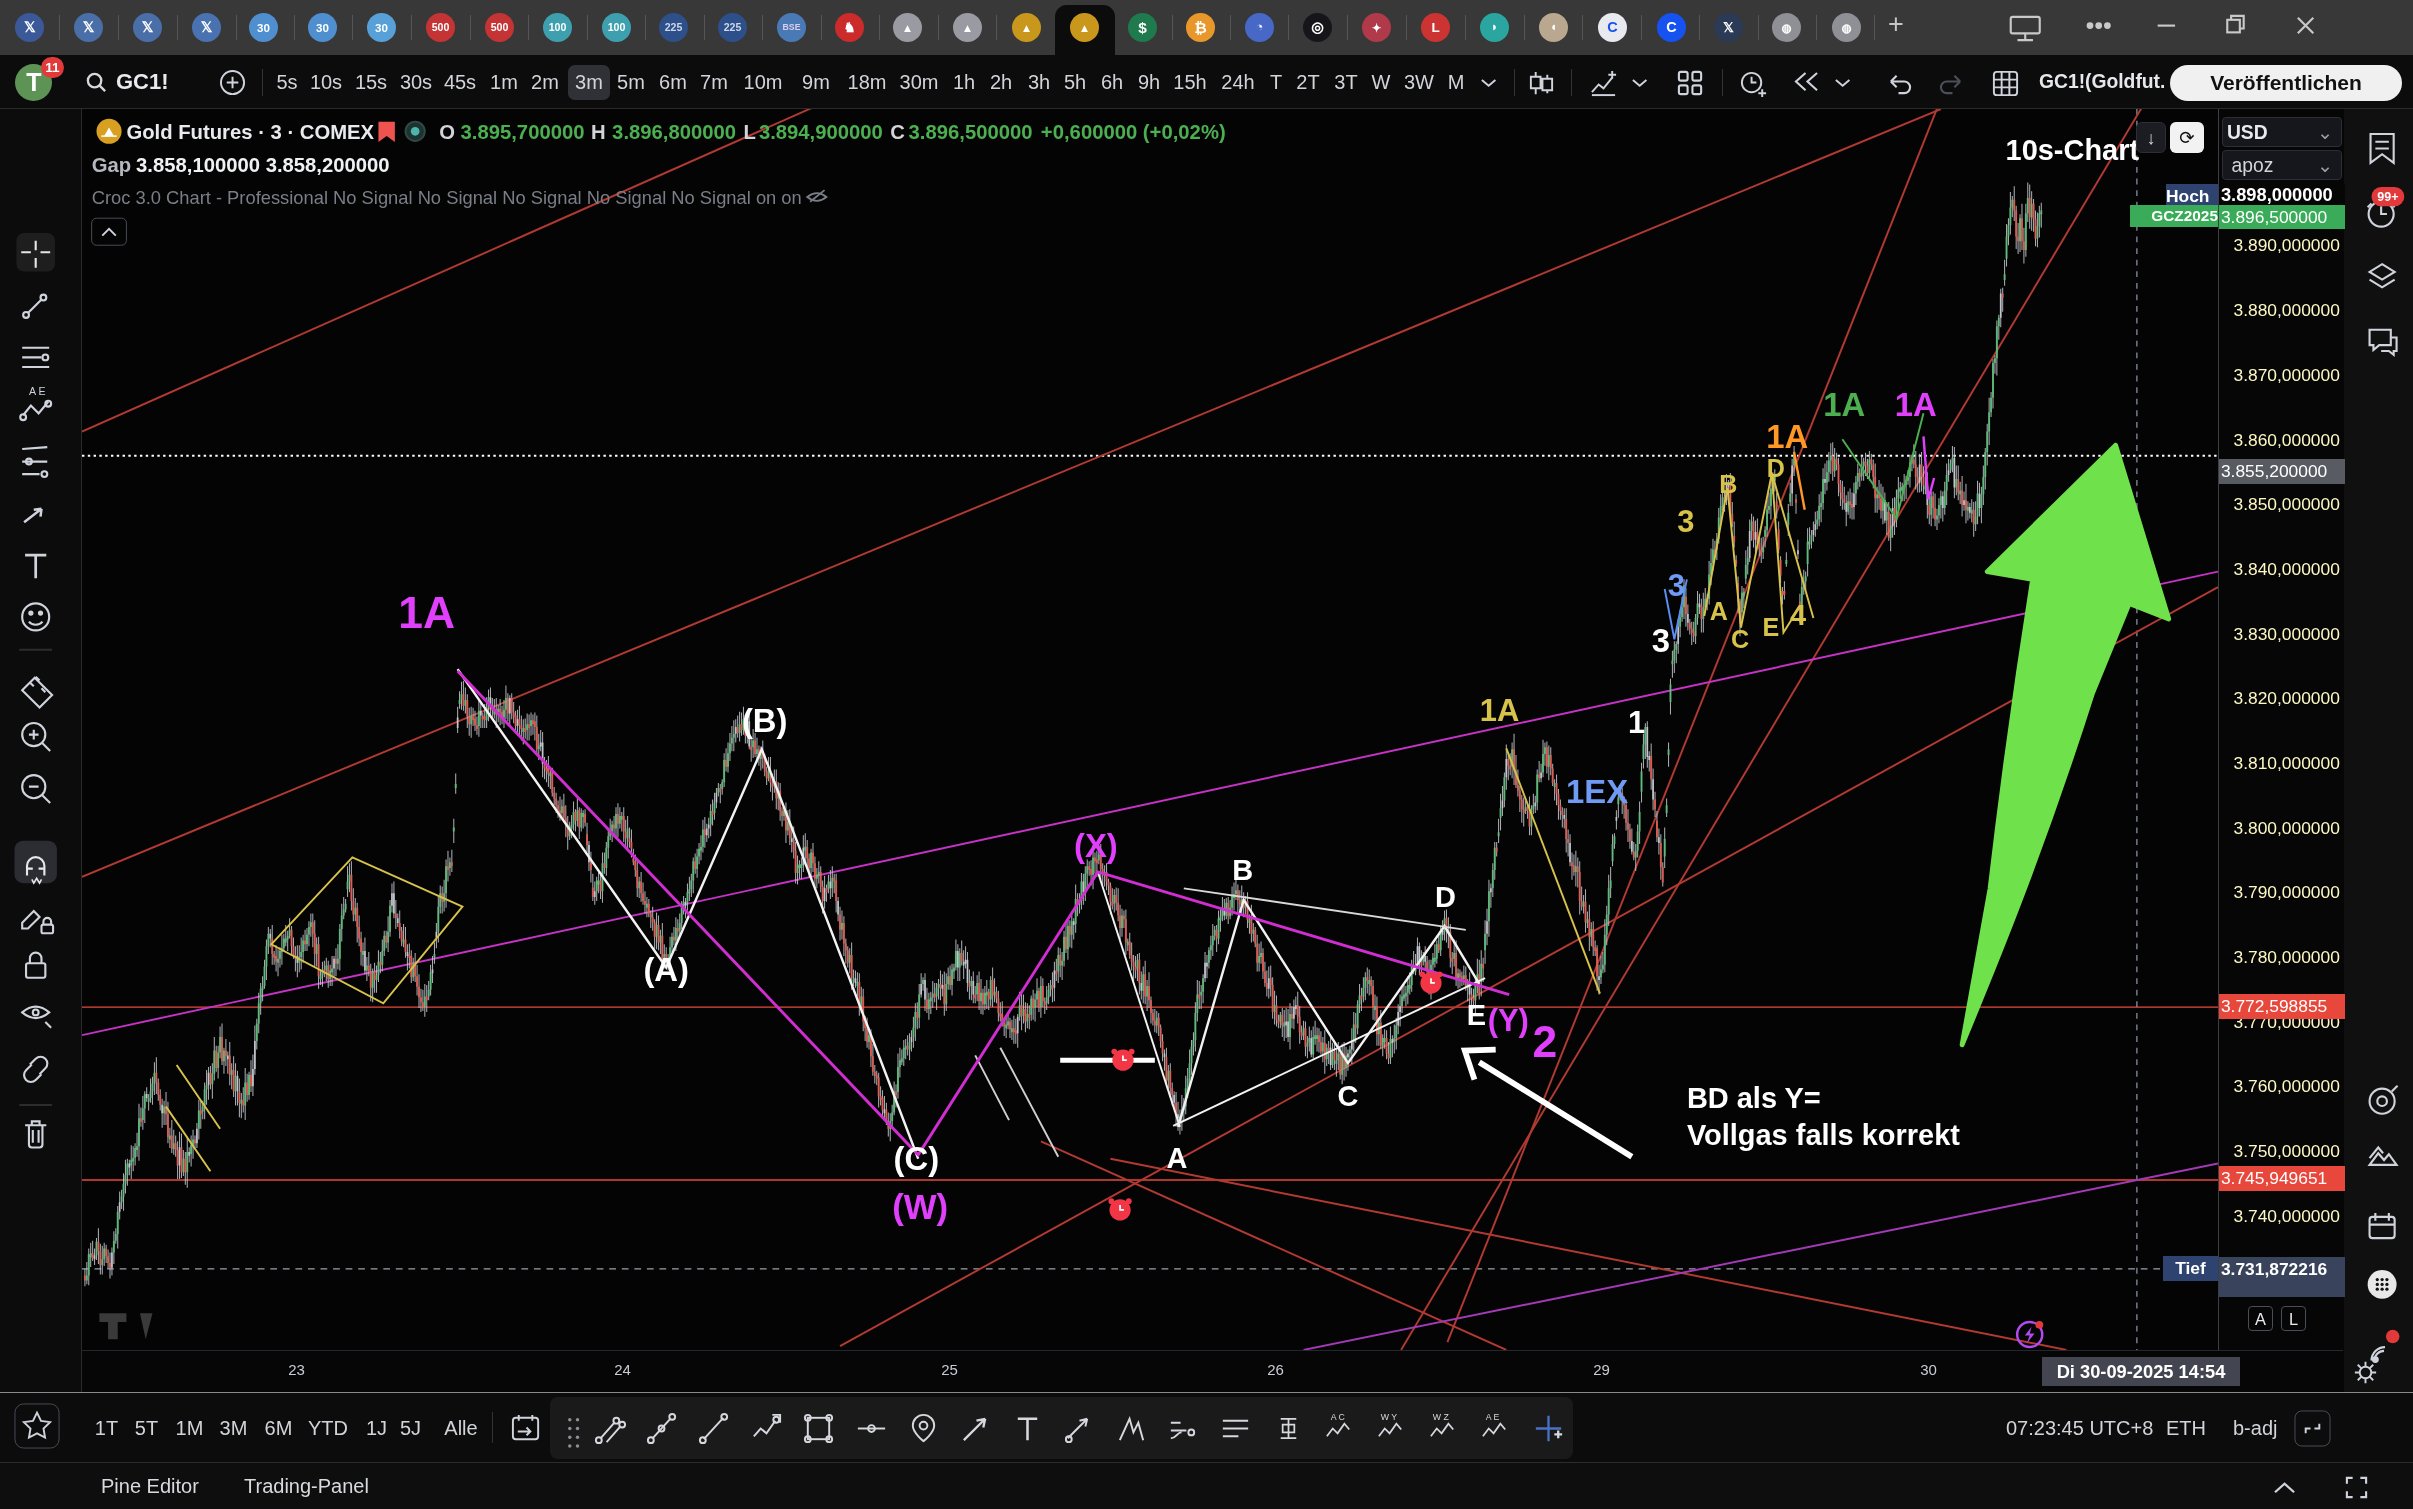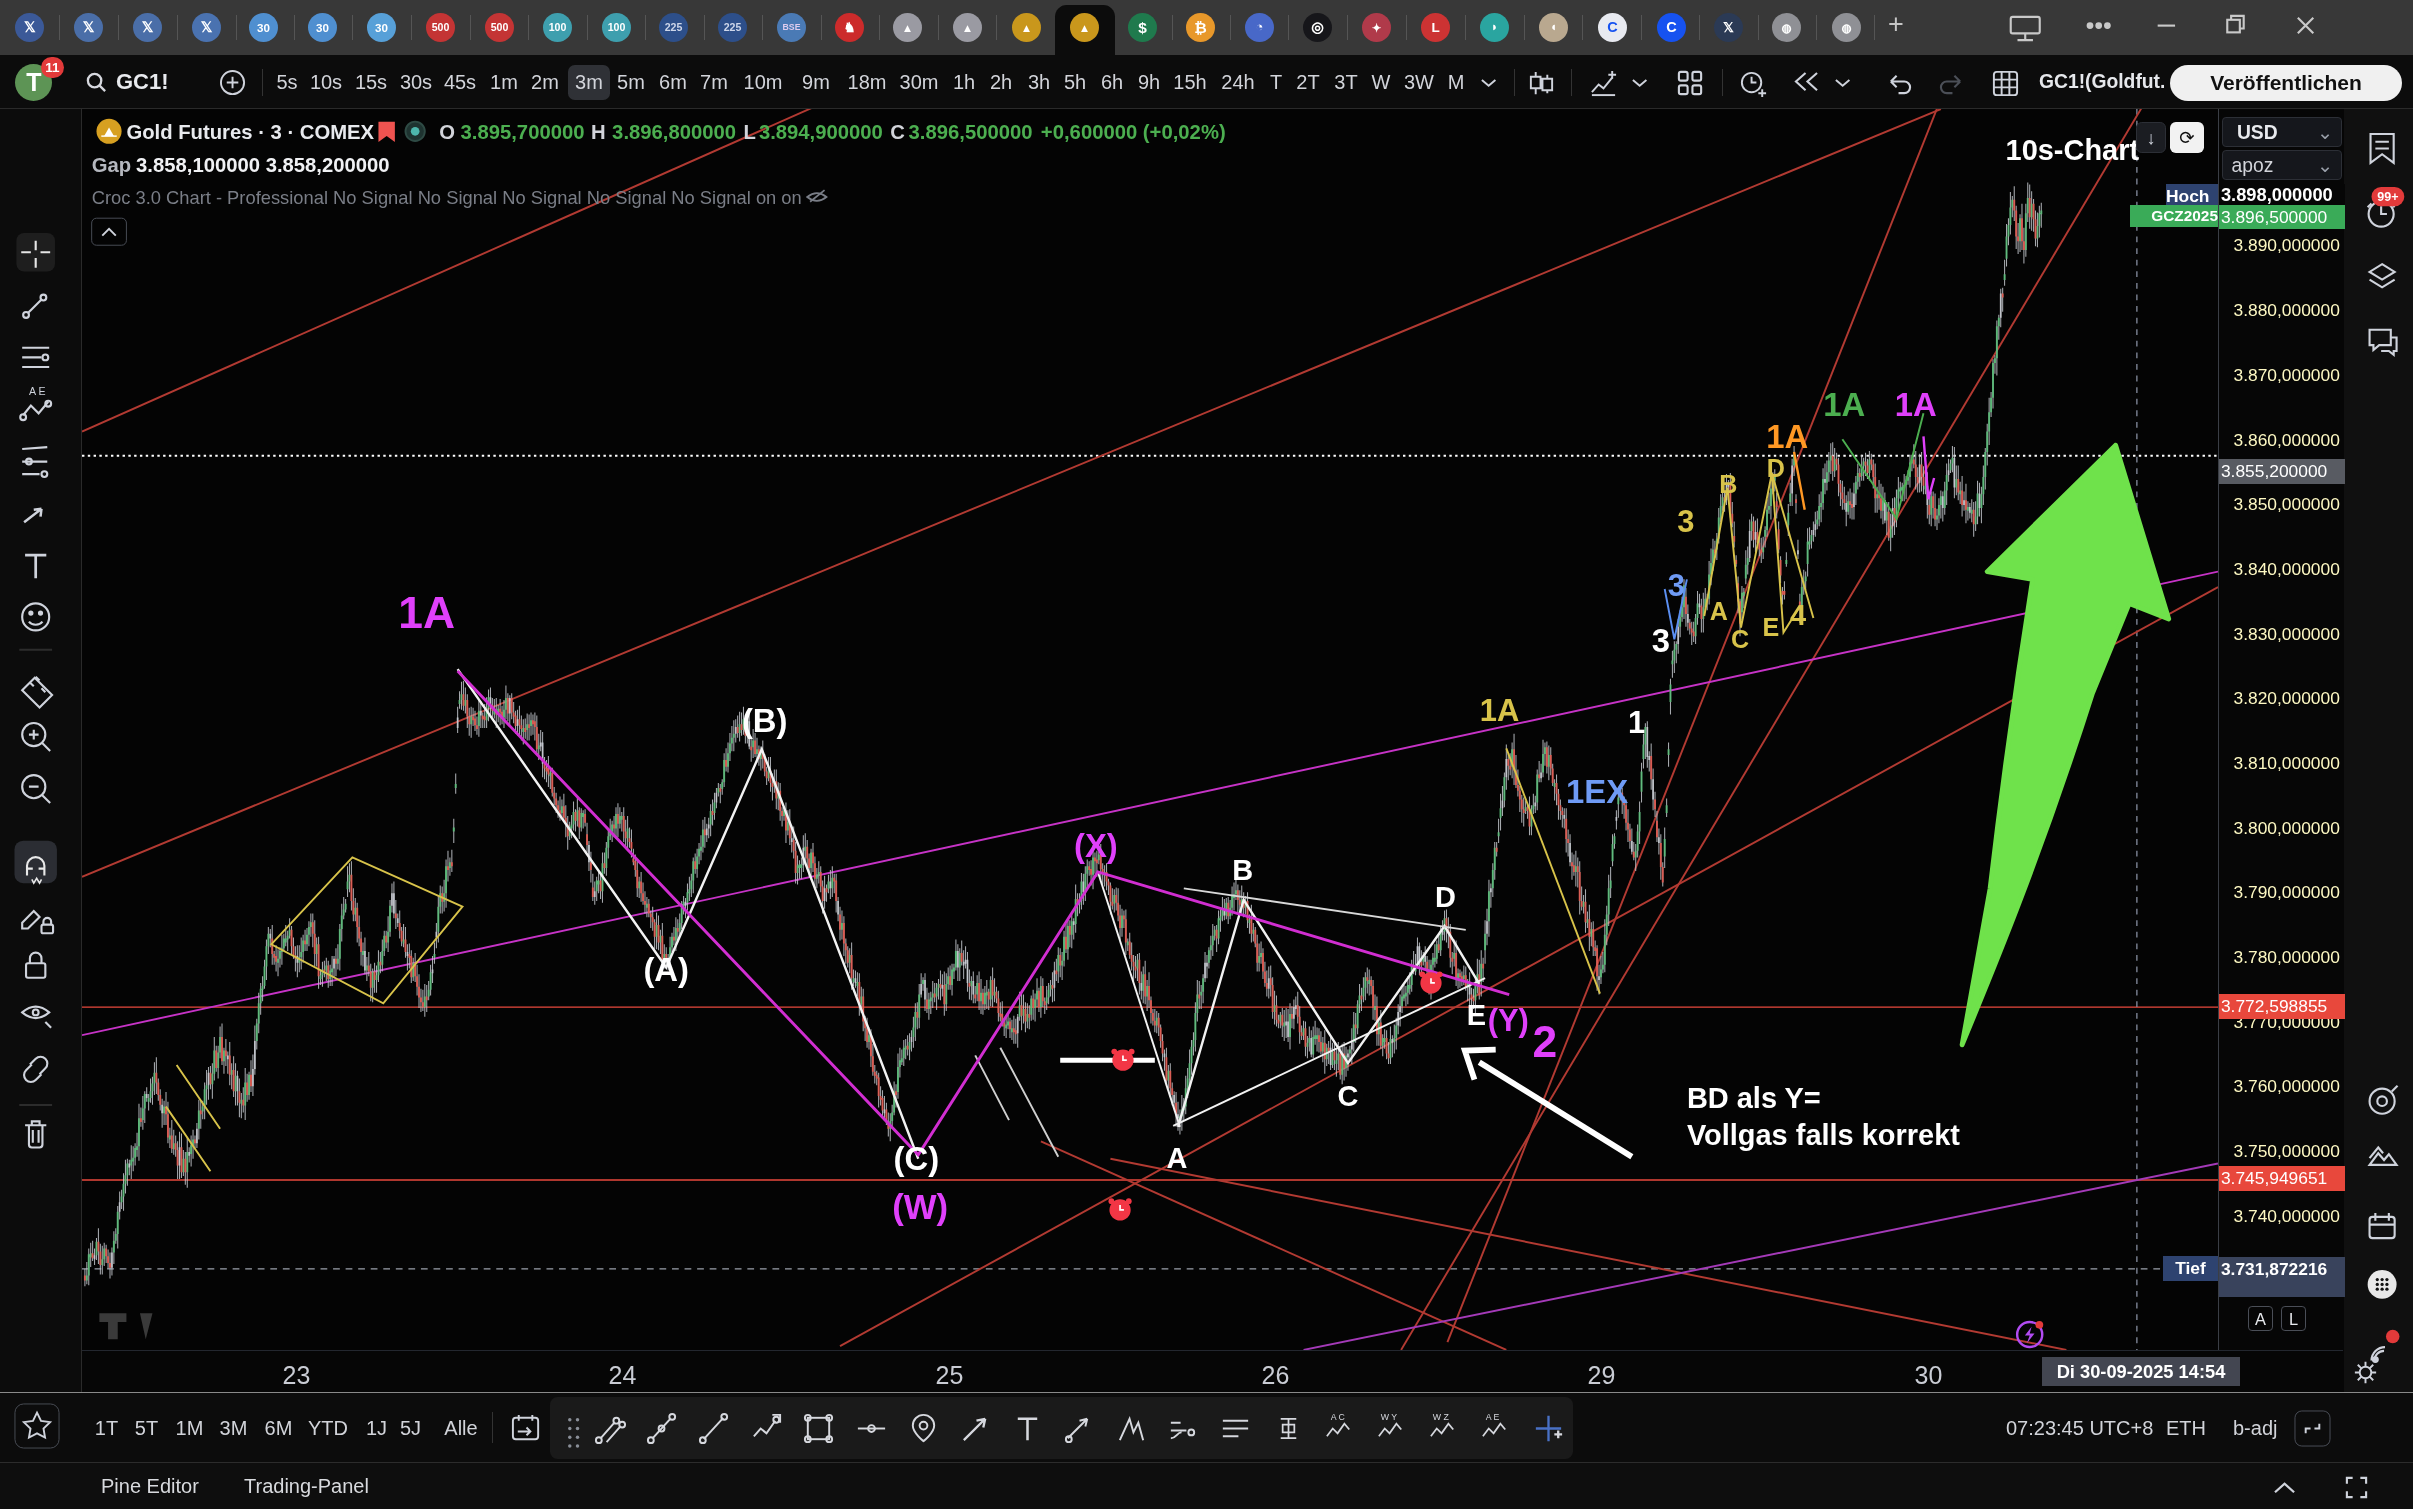--- a/index.html
+++ b/index.html
@@ -6,21 +6,21 @@
 .abs{position:absolute}
 #tabbar{left:0;top:0;width:2414px;height:55px;background:#383838}
 #tvbar{left:0;top:55px;width:2414px;height:54px;background:#0c0c0c;border-bottom:1px solid #2a2a2a}
 #leftrail{left:0;top:109px;width:82px;height:1283px;background:#0c0c0c;border-right:1px solid #2a2a2a}
 #rightrail{left:2343px;top:109px;width:70px;height:1400px;background:#101010;border-left:1px solid #2a2a2a}
 #chart{left:82px;top:109px;width:2136px;height:1241px;background:#040404}
 #axis{left:2218px;top:109px;width:126px;height:1283px;background:#060606;border-left:1px solid #3a3e45}
 #timeaxis{left:82px;top:1350px;width:2261px;height:42px;background:#060606;border-top:1px solid #23272f}
 #toolrow{left:0;top:1392px;width:2414px;height:70px;background:#0c0c0c;border-top:1.9px solid #8a8a8a}
 #pinerow{left:0;top:1462px;width:2414px;height:47px;background:#0e0e0e;border-top:1px solid #2c2c2c}
-.tl{color:#c9ccd4;font-size:25px}
+.tl{color:#c9ccd4;font-size:15px}
 .axlab{position:absolute;left:14.5px;color:#fef9c3;font-size:17.4px;white-space:nowrap}
 .tab{position:absolute;top:12.6px;width:29px;height:29px;border-radius:50%;text-align:center;
  font-weight:bold;color:#fff;font-size:11.6px;line-height:29px}
 .tsep{position:absolute;top:14.5px;width:1px;height:25px;background:#555}
 .tfbtn{position:absolute;top:0;color:#d2d4da;font-size:20px;line-height:54px;text-align:center}
 </style></head><body>
 <div id="tabbar" class="abs">
     <div class="abs" style="left:1055px;top:4.8px;width:60px;height:50px;background:#0c0c0c;border-radius:11.6px 11.6px 0 0"></div>
     <div class="tab" style="left:15.4px;background:#3b5998;color:#fff;font-size:14.5px">𝕏</div>
     <div class="tab" style="left:74px;background:#4a6ea8;color:#fff;font-size:14.5px">𝕏</div>
@@ -421,21 +421,21 @@
     <div class="axlab" style="top:967px;font-size:17.4px">3.760,000000</div>
     <div class="axlab" style="top:1032px;font-size:17.4px">3.750,000000</div>
     <div class="axlab" style="top:1097px;font-size:17.4px">3.740,000000</div>
     <div class="abs" style="left:0;top:75px;width:126px;height:25px;background:#060606"></div>
     <div class="abs" style="left:1.9px;top:75px;color:#fff;font-weight:bold;font-size:18.3px">3.898,000000</div>
     <div class="abs" style="left:0;top:96px;width:126px;height:24px;background:#3aab58;color:#fff;font-size:17.4px;line-height:24px;padding-left:1.9px">3.896,500000</div>
     <div class="abs" style="left:0;top:350px;width:126px;height:25px;background:#585b62;color:#fff;font-size:17.4px;line-height:25px;padding-left:1.9px">3.855,200000</div>
     <div class="abs" style="left:0;top:885px;width:126px;height:25px;background:#e8483c;color:#fff;font-size:17.4px;line-height:25px;padding-left:1.9px">3.772,598855</div>
     <div class="abs" style="left:0;top:1057px;width:126px;height:25px;background:#e8483c;color:#fff;font-size:17.4px;line-height:25px;padding-left:1.9px">3.745,949651</div>
     <div class="abs" style="left:0;top:1148px;width:126px;height:40px;background:#39435c;color:#fff;font-weight:bold;font-size:17.4px;line-height:25px;padding-left:1.9px">3.731,872216</div>
-    <div class="abs" style="left:2.9px;top:7.7px;width:120px;height:30px;background:#15171c;border:1px solid #2c2f36;border-radius:3.9px;color:#e8eaee;font-size:19.3px;font-weight:bold;line-height:29px;padding-left:14px">USD<span style="float:right;margin-right:7.7px;font-weight:normal;color:#9aa0aa">⌄</span></div>
+    <div class="abs" style="left:2.9px;top:7.7px;width:120px;height:30px;background:#15171c;border:1px solid #2c2f36;border-radius:3.9px;color:#e8eaee;font-size:19.3px;font-weight:bold;line-height:29px;padding-left:4px">USD<span style="float:right;margin-right:7.7px;font-weight:normal;color:#9aa0aa">⌄</span></div>
     <div class="abs" style="left:2.9px;top:41px;width:120px;height:30px;background:#15171c;border:1px solid #2c2f36;border-radius:3.9px;color:#d2d4da;font-size:19.3px;line-height:29px;padding-left:8.7px">apoz<span style="float:right;margin-right:7.7px;color:#9aa0aa">⌄</span></div>
     <div class="abs" style="left:29px;top:1197px;width:25px;height:25px;border:1px solid #4a4e57;border-radius:3.9px;color:#e8eaee;font-size:16.4px;text-align:center;line-height:24px">A</div>
     <div class="abs" style="left:62px;top:1197px;width:25px;height:25px;border:1px solid #4a4e57;border-radius:3.9px;color:#e8eaee;font-size:16.4px;text-align:center;line-height:24px">L</div>
   </div>
 <div class="abs" style="left:2136px;top:122px;width:30px;height:31px;background:#1b1d22;border:1px solid #2c2f36;border-radius:5.8px;color:#cfd3dc;font-size:18.3px;text-align:center;line-height:29px">↓</div>
 <div class="abs" style="left:2170px;top:122px;width:34px;height:31px;background:#f2f2f2;border-radius:5.8px;color:#111;font-size:18.3px;text-align:center;line-height:31px">⟳</div>
 <div class="abs" style="left:2166px;top:184px;width:52px;height:25px;background:#2e4370;color:#fff;font-size:17.4px;font-weight:bold;line-height:25px">Hoch</div>
 <div class="abs" style="left:2130px;top:205px;width:88px;height:22px;background:#3aab58;color:#fff;font-size:15.4px;font-weight:bold;text-align:right;line-height:22px;overflow:hidden">GCZ2025</div>
 <div class="abs" style="left:2163px;top:1256px;width:55px;height:25px;background:#2e4370;color:#fff;font-size:17.4px;font-weight:bold;text-align:center;line-height:25px">Tief</div>
 <div id="timeaxis" class="abs">

